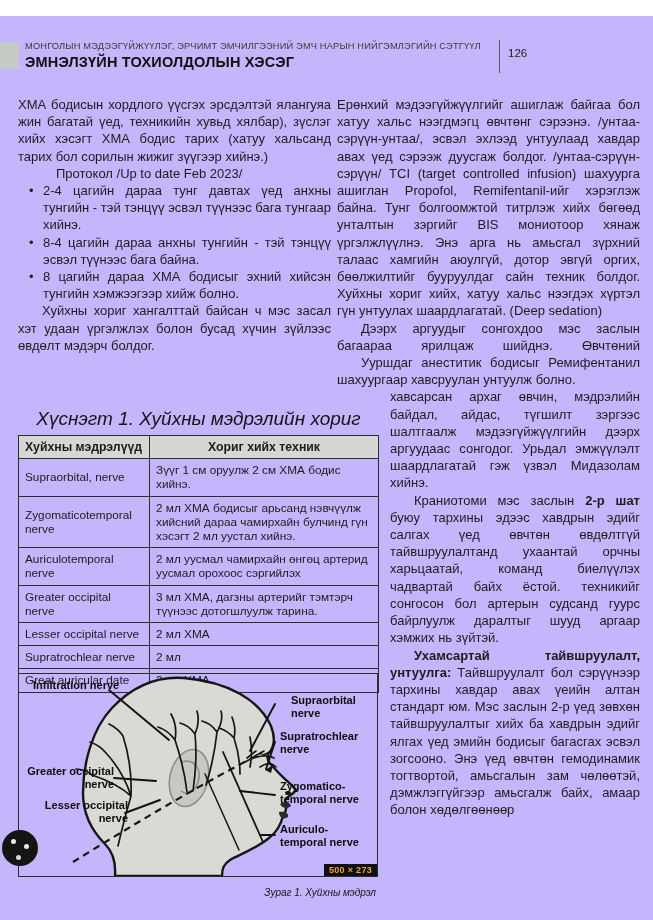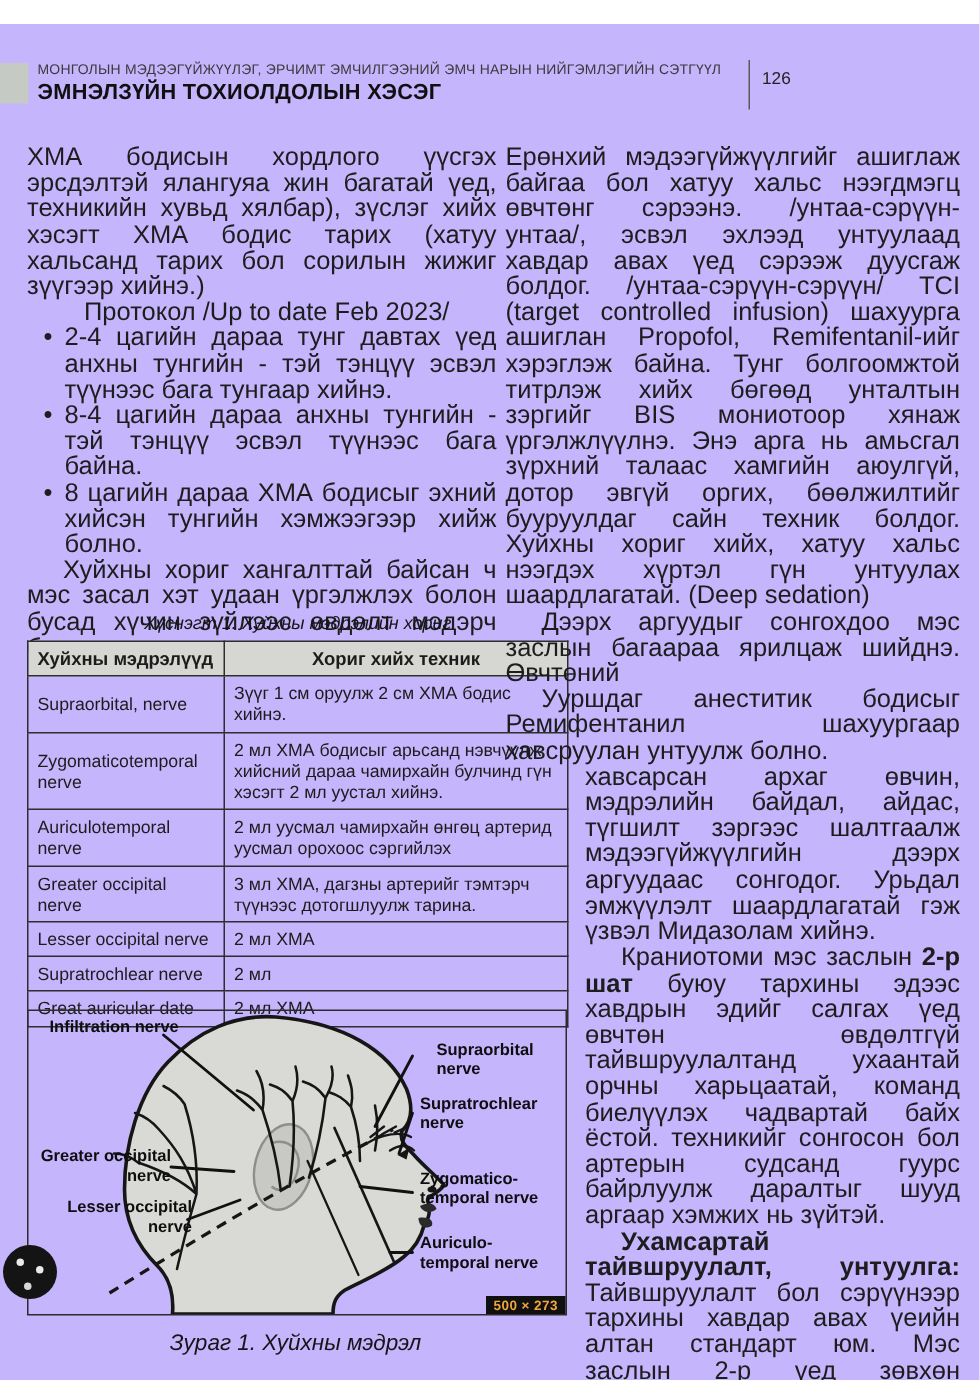--- a/index.html
+++ b/index.html
@@ -9,35 +9,35 @@
   
   .corner-square{position:absolute;left:0;top:26px;width:19px;height:27px;background:#c6cac5;}
   .journal-line{position:absolute;left:25px;top:25px;width:475px;font-size:9.3px;
                 letter-spacing:.15px;color:#3a3a3a;white-space:nowrap;}
   .section-title{position:absolute;left:25px;top:38px;font-size:14.5px;font-weight:bold;
                  letter-spacing:.2px;color:#101010;}
   .hdr-divider{position:absolute;left:499px;top:24px;height:33px;width:0;border-left:1.5px solid #5a5a5a;}
   .pnum{position:absolute;left:508px;top:31px;font-size:11.5px;color:#222;}
 
   
-  .jp{margin:0;text-align:justify;font-size:17px;line-height:17.2px;color:#1d1d1d;}
+  .jp{margin:0;text-align:justify;font-size:13px;line-height:17.2px;color:#1d1d1d;}
   .indent1{text-indent:38px;}
   .indent2{text-indent:24px;}
   .col-left-text{position:absolute;left:18px;top:80px;width:313px;}
   .bullets{margin:0;padding:0;list-style:none;}
   .bullets li{position:relative;padding-left:25px;}
   .bullets li::before{content:"\2022";position:absolute;left:11px;top:0;}
 
   .col-right{position:absolute;left:337px;top:80px;width:303px;}
   .narrow{margin-left:53px;}
   .spread{text-align-last:justify;}
 
   
   .table-block{position:absolute;left:18px;top:392px;width:361px;}
-  .tcaption{text-align:center;font-style:italic;font-size:12px;margin:0 0 5px 0;color:#151515;}
+  .tcaption{text-align:center;font-style:italic;font-size:19px;margin:0 0 5px 0;color:#151515;}
   table.nerves{width:100%;border-collapse:collapse;border:1.5px solid #2e2e2e;
                font-size:11.8px;line-height:14.2px;}
   table.nerves th,table.nerves td{border:1px solid #2e2e2e;padding:4px 6px;vertical-align:middle;text-align:left;}
   table.nerves th{background:#d6d6d3;font-weight:bold;font-size:12.3px;}
   table.nerves th:last-child{text-align:center;}
   table.nerves td:first-child,table.nerves th:first-child{width:118px;}
 
   
   .fig{position:absolute;left:18px;top:657px;width:358px;height:202px;border:1.5px solid #2c2c2c;}
   .fig svg{position:absolute;left:0;top:0;width:100%;height:100%;}
@@ -47,22 +47,22 @@
   .lb-supratrochlear{left:261px;top:56px;width:92px;}
   .lb-zygomatico{left:261px;top:106px;width:92px;}
   .lb-auriculo{left:261px;top:149px;width:92px;}
   .lb-greater{left:2px;top:91px;width:93px;text-align:right;}
   .lb-lesser{left:16px;top:125px;width:93px;text-align:right;}
   .size-badge{position:absolute;right:0;bottom:0;background:#101010;color:#f0a43c;
               font-size:9px;font-weight:bold;padding:1px 5px;letter-spacing:.3px;}
   .stamp{position:absolute;left:-17px;top:156px;width:36px;height:36px;border-radius:50%;background:#141414;}
   .stamp i{position:absolute;left:9px;top:9px;width:5px;height:5px;border-radius:50%;background:#e9e9e9;
            box-shadow:13px 5px 0 #e9e9e9,5px 16px 0 #d8d8d8;}
-  .fcaption{position:absolute;left:18px;top:871px;width:358px;text-align:center;
-            font-style:italic;font-size:15px;color:#151515;}
+  .fcaption{position:absolute;left:18px;top:871px;width:358px;text-align:right;
+            font-style:italic;font-size:10px;color:#151515;}
 </style>
 </head>
 <body>
 
 <div class="page">
 
   <div class="corner-square"></div>
   <div class="journal-line">МОНГОЛЫН МЭДЭЭГҮЙЖҮҮЛЭГ, ЭРЧИМТ ЭМЧИЛГЭЭНИЙ ЭМЧ НАРЫН НИЙГЭМЛЭГИЙН СЭТГҮҮЛ</div>
   <div class="section-title">ЭМНЭЛЗҮЙН ТОХИОЛДОЛЫН ХЭСЭГ</div>
   <div class="hdr-divider"></div>

